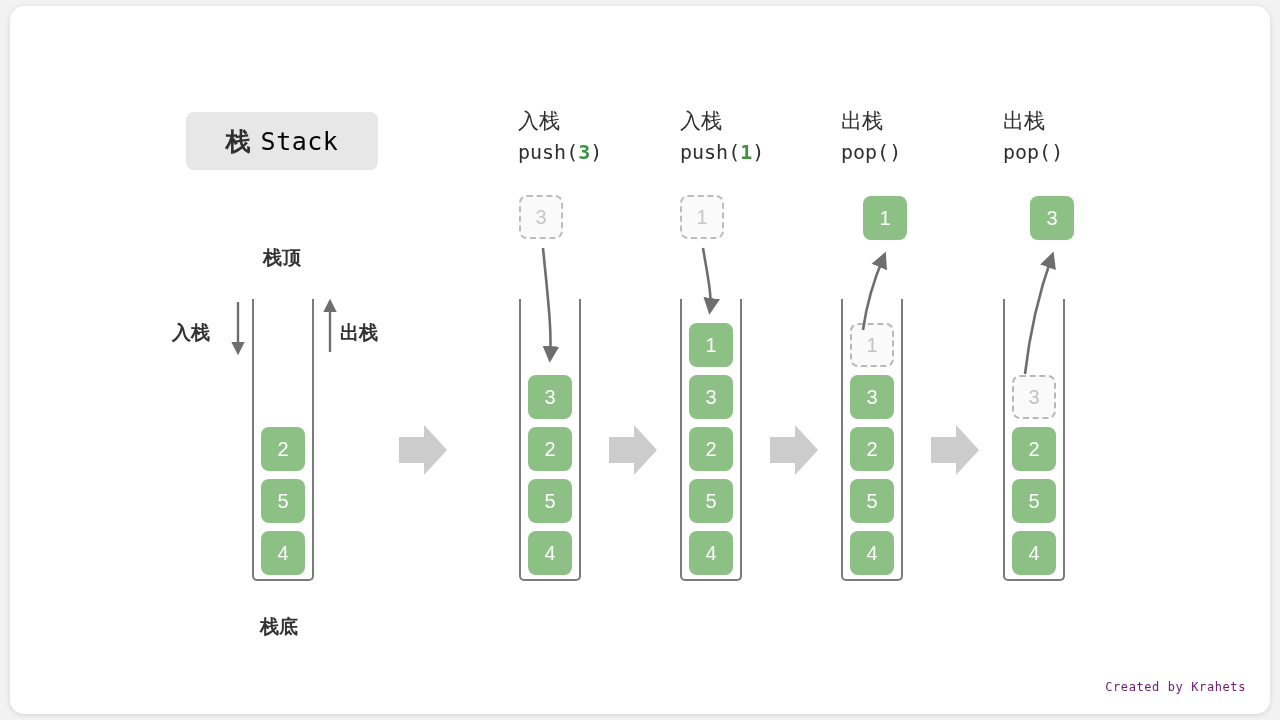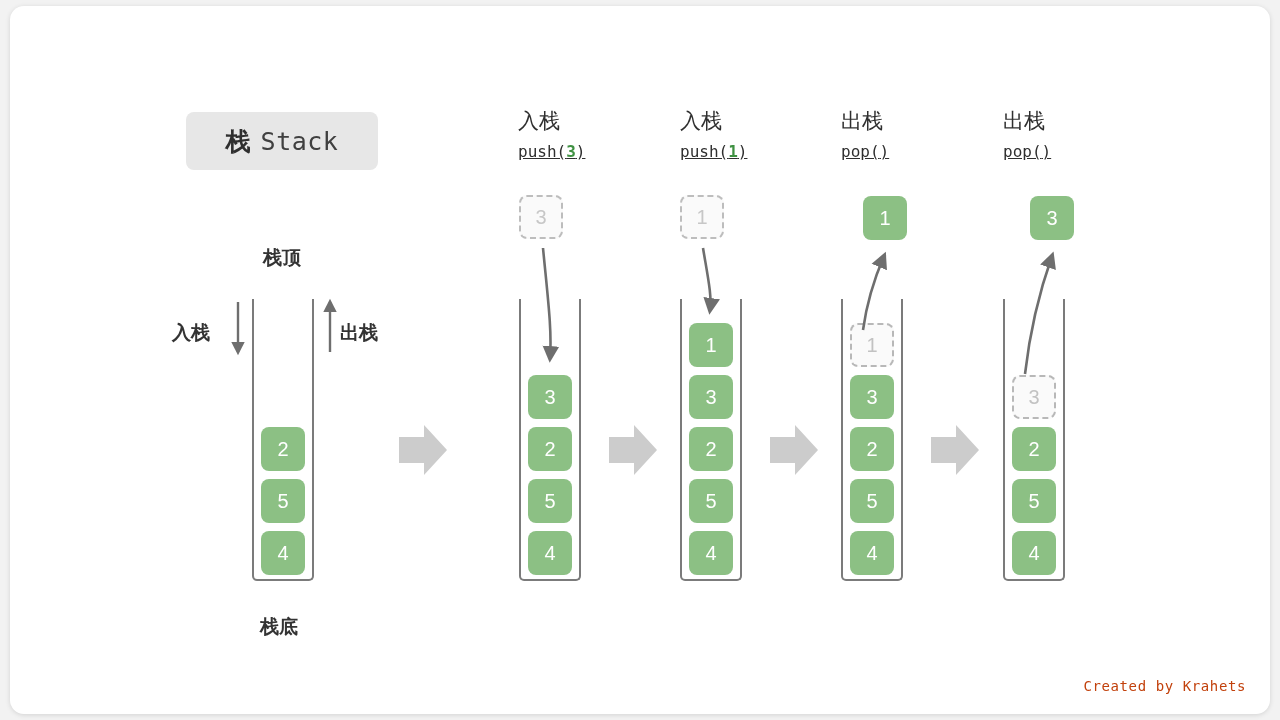--- a/index.html
+++ b/index.html
@@ -31,21 +31,21 @@
     background: #e7e7e7;
     border-radius: 8px;
     display: flex; align-items: center; justify-content: center;
     gap: 10px;
   }
   #title-badge .cjk {
     font-size: 25px; font-weight: bold; color: #2f2f2f;
   }
   #title-badge .mono {
     font-family: "DejaVu Sans Mono", "Liberation Mono", monospace;
-    font-size: 25px; color: #404040; letter-spacing: 0.5px;
+    font-size: 25px; color: #000000; letter-spacing: 0.5px;
   }
 
   
   .cjk-label {
     position: absolute;
     font-size: 19px; font-weight: bold; color: #333333;
     white-space: nowrap;
   }
 
   
@@ -87,23 +87,22 @@
     position: absolute;
     white-space: nowrap;
   }
   .col-head .line1 {
     font-size: 21px; color: #2f2f2f;
     font-family: "DejaVu Sans", "Liberation Sans", sans-serif;
     line-height: 30px;
   }
   .col-head .line2 {
     font-family: "DejaVu Sans Mono", "Liberation Mono", monospace;
-    font-size: 16px; color: #2f2f2f;
+    font-size: 20px; color: #2f2f2f;
     line-height: 32px;
-    text-decoration: underline;
   }
   .col-head .line2 .num { color: #3f9142; font-weight: bold; }
 
   
   .float-box {
     position: absolute;
     width: 44px; height: 44px;
     border-radius: 8px;
     display: flex; align-items: center; justify-content: center;
     font-size: 20px;
@@ -120,22 +119,22 @@
   svg.overlay {
     position: absolute; left: 0; top: 0;
     width: 1280px; height: 720px;
     pointer-events: none;
   }
 
   #footer {
     position: absolute;
     right: 34px; bottom: 26px;
     font-family: "DejaVu Sans Mono", "Liberation Mono", monospace;
-    font-size: 14px;
-    color: #c2410c;
+    font-size: 12px;
+    color: #701a75;
     letter-spacing: 0.6px;
   }
 </style>
 </head>
 <body>
 
 <div id="canvas">
   <div id="card"></div>
 
   <div id="title-badge">

